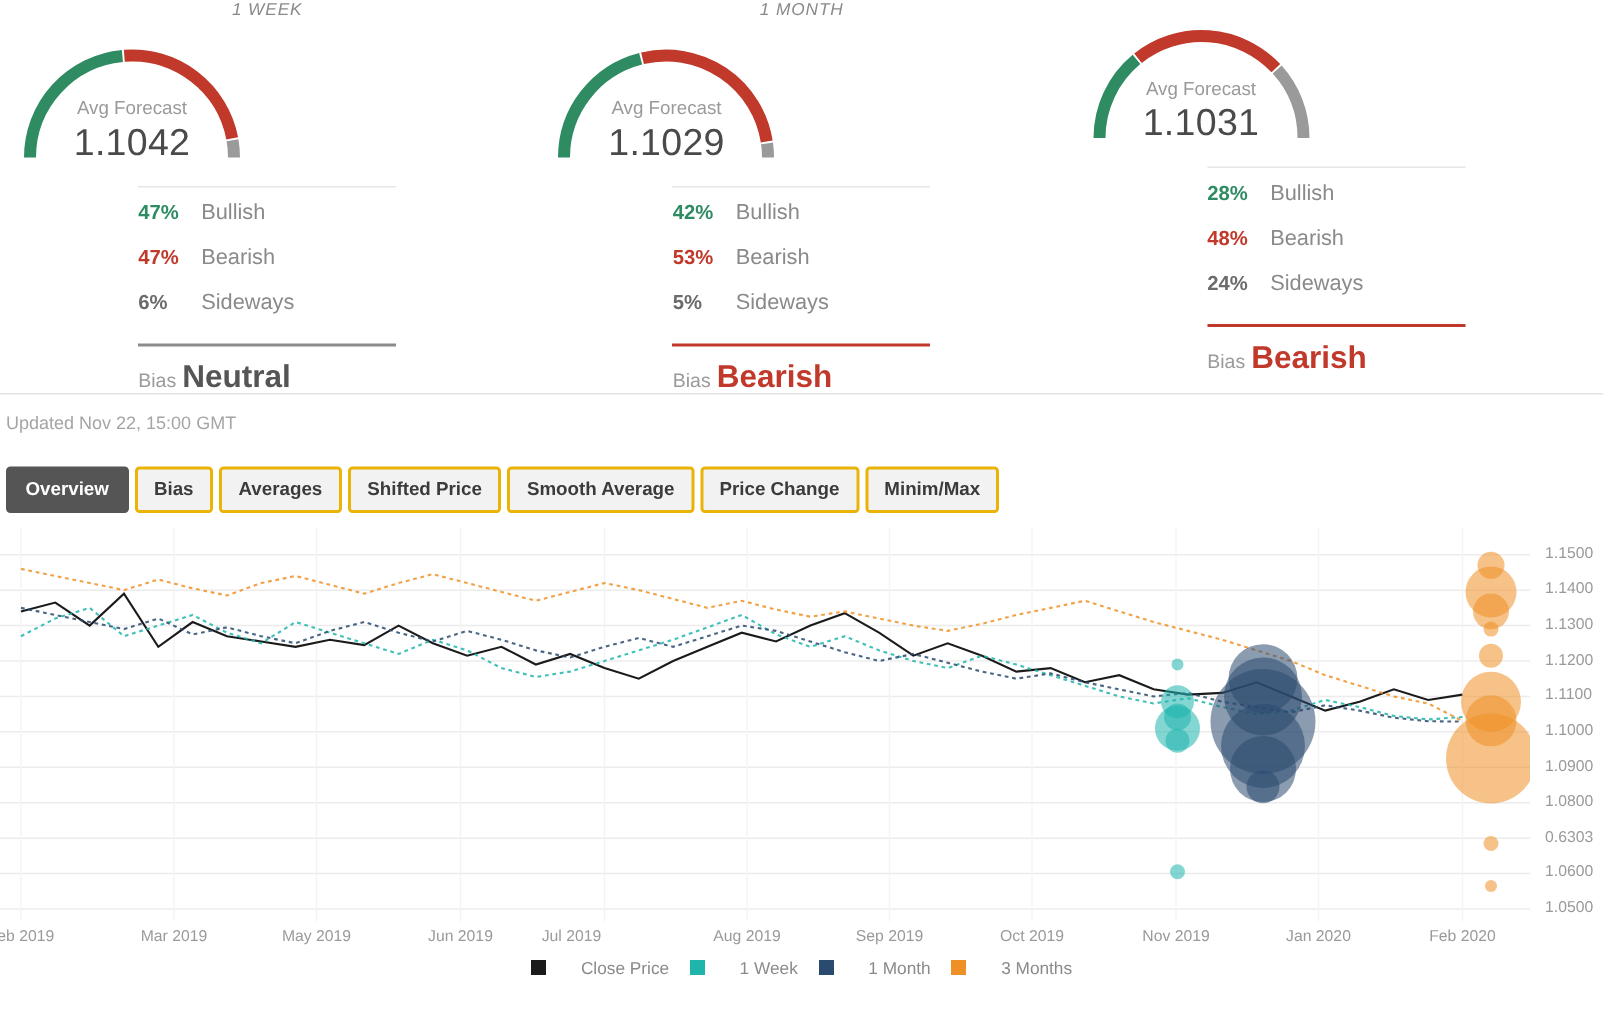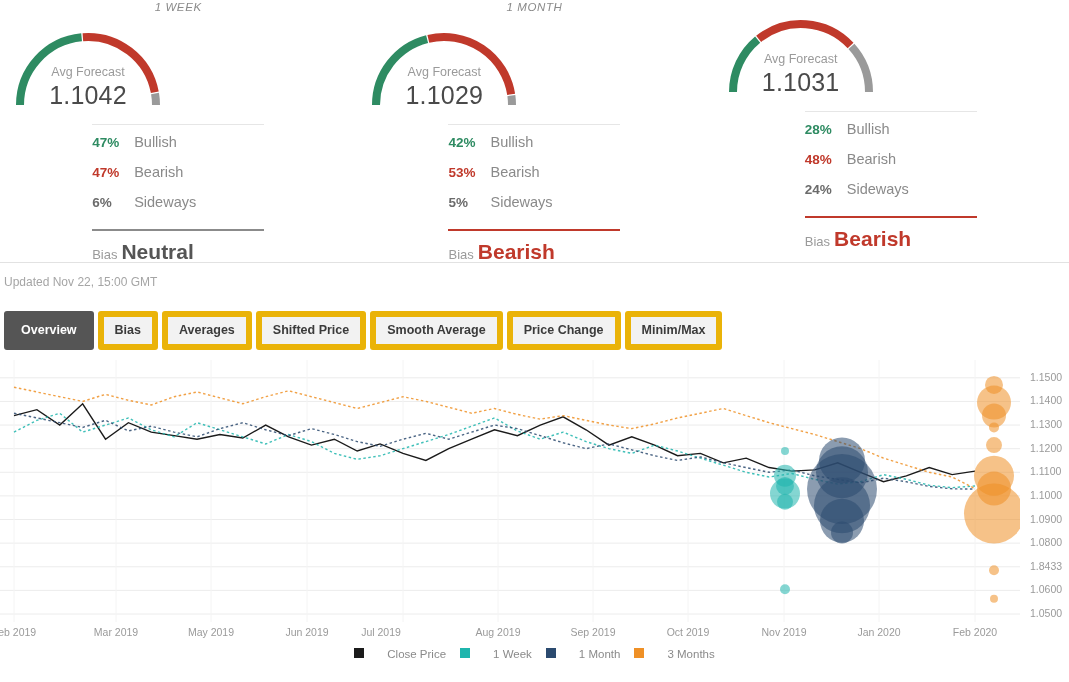--- a/index.html
+++ b/index.html
@@ -38,21 +38,21 @@
   .bias-rule.bearish{background:#c0392b;}
   .bias-line{font-size:13px;color:#9a9a9a;}
   .bias-val{font-size:21px;font-weight:bold;margin-left:4px;color:#555;}
   .bias-val.bearish{color:#c0392b;}
   
   .hr-top{border-top:1px solid #e2e2e2;margin:0;}
   .updated{font-size:12px;color:#a5a5a5;padding:12px 0 0 4px;}
   
   .tabs{display:flex;gap:4px;padding:22px 0 0 4px;}
   .tab{
-    font-size:12.5px;padding:6px 11px 7px;border:6px solid #eab308;
+    font-size:12.5px;padding:6px 11px 7px;border:2px solid #eab308;
     background:#f2f2f2;color:#3b3b3b;border-radius:3px;cursor:pointer;
     white-space:nowrap;font-weight:bold;
   }
   .tab.active{background:#555;color:#fff;border-color:#555;}
   
   .chart-area{position:relative;width:863px;height:300px;margin-top:10px;}
   .plot{position:absolute;left:0;top:0;width:1020px;height:262px;}
   .yaxis{position:absolute;left:1024px;top:0;width:45px;height:262px;}
   .ytick{position:absolute;font-size:10.5px;color:#9a9a9a;left:6px;}
   .xaxis{position:absolute;left:0;top:266px;width:1020px;height:16px;}
@@ -250,21 +250,21 @@
   </svg>
   <div class="yaxis" id="yaxis">
       <div class="ytick" style="top: 10.8095px;">1.1500</div>
       <div class="ytick" style="top: 34.4286px;">1.1400</div>
       <div class="ytick" style="top: 58.0476px;">1.1300</div>
       <div class="ytick" style="top: 81.6667px;">1.1200</div>
       <div class="ytick" style="top: 105.286px;">1.1100</div>
       <div class="ytick" style="top: 128.905px;">1.1000</div>
       <div class="ytick" style="top: 152.524px;">1.0900</div>
       <div class="ytick" style="top: 176.143px;">1.0800</div>
-      <div class="ytick" style="top: 199.762px;">1.8433</div>
+      <div class="ytick" style="top: 199.762px;">0.6303</div>
       <div class="ytick" style="top: 223.381px; text-align: right;">1.0600</div>
       <div class="ytick" style="top: 247px;">1.0500</div>
     </div>
   <div class="xaxis" id="xaxis">
       <div class="xtick" style="left: 14px;">Feb 2019</div>
       <div class="xtick" style="left: 116px;">Mar 2019</div>
       <div class="xtick" style="left: 211px;">May 2019</div>
       <div class="xtick" style="left: 307px;">Jun 2019</div>
       <div class="xtick" style="left: 381px;">Jul 2019</div>
       <div class="xtick" style="left: 498px;">Aug 2019</div>

